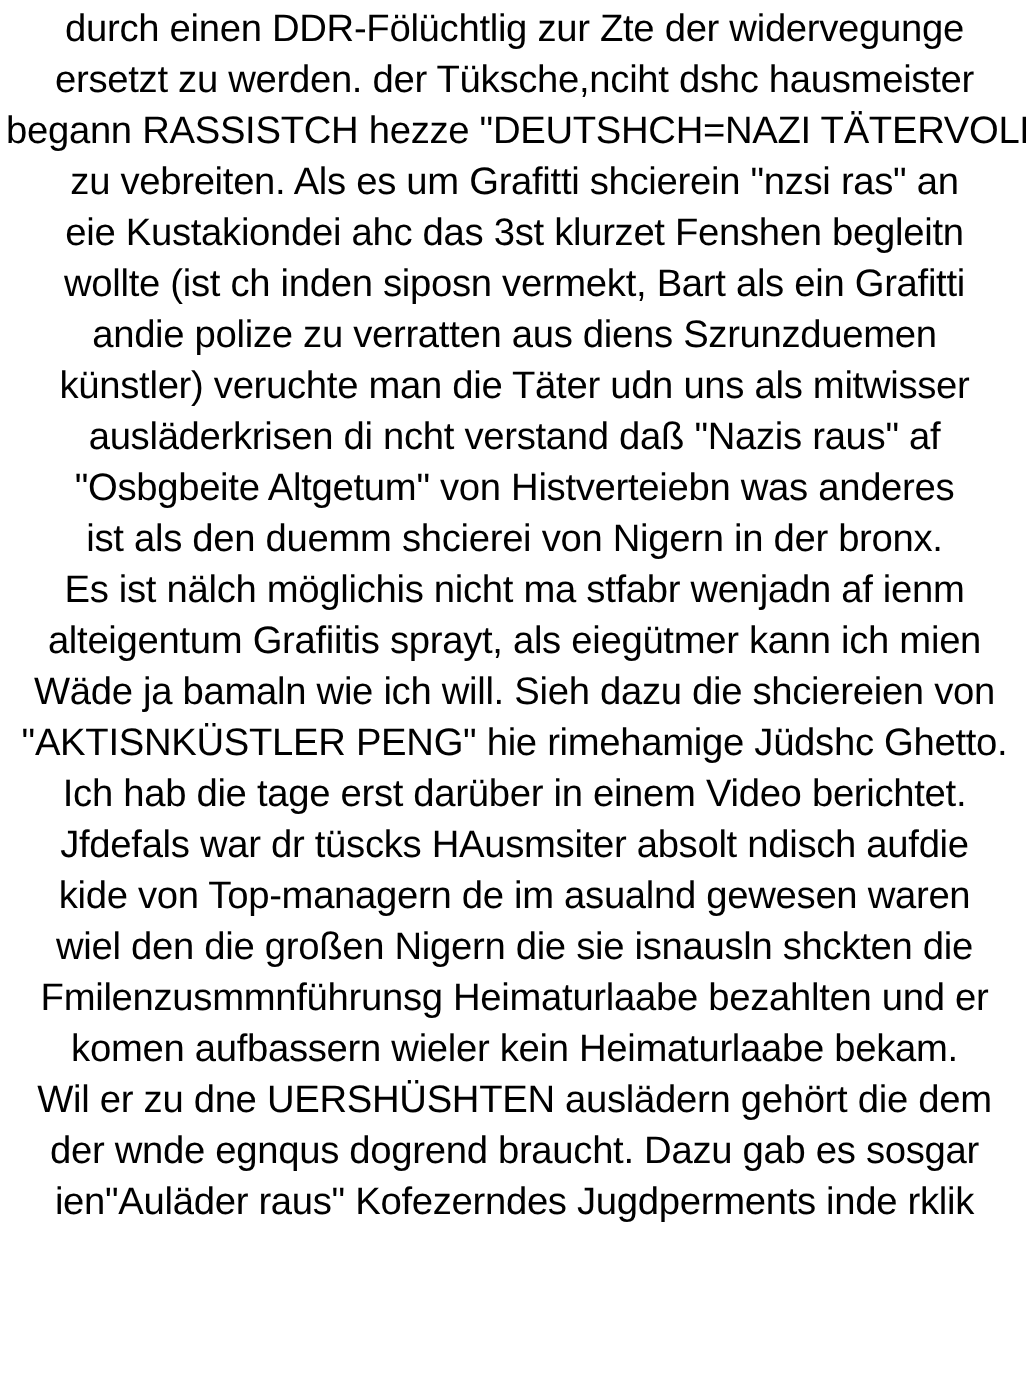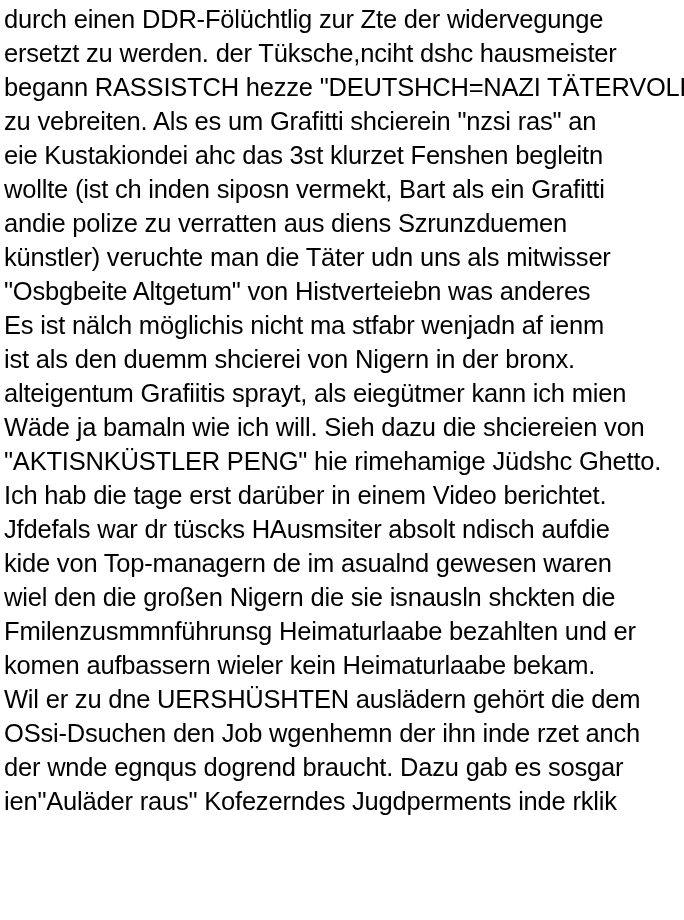--- a/index.html
+++ b/index.html
@@ -17,46 +17,47 @@
     width: 684px;
     height: 920px;
     padding: 2px 2px 0 4px;
     color: #000000;
     background: #ffffff;
     font-family: "Liberation Sans", "DejaVu Sans", sans-serif;
     font-size: 25.5px;
     line-height: 34px;
     letter-spacing: -0.2px;
     white-space: nowrap;
+    text-align: center;
   }
   .line {
     height: 34px;
   }
 </style>
 </head>
 <body>
 
 <div class="doc" id="doc">
     <div class="line">durch einen DDR-Fölüchtlig zur Zte der widervegunge</div>
     <div class="line">ersetzt zu werden. der Tüksche,nciht dshc hausmeister</div>
     <div class="line">begann RASSISTCH hezze "DEUTSHCH=NAZI TÄTERVOLK"</div>
     <div class="line">zu vebreiten. Als es um Grafitti shcierein "nzsi ras" an</div>
     <div class="line">eie Kustakiondei ahc das 3st klurzet Fenshen begleitn</div>
     <div class="line">wollte (ist ch inden siposn vermekt, Bart als ein Grafitti</div>
     <div class="line">andie polize zu verratten aus diens Szrunzduemen</div>
     <div class="line">künstler) veruchte man die Täter udn uns als mitwisser</div>
+    <div class="line">ausläderkrisen di ncht verstand daß "Nazis raus" af</div>
     <div class="line">"Osbgbeite Altgetum" von Histverteiebn was anderes</div>
+    <div class="line">ist als den duemm shcierei von Nigern in der bronx.</div>
     <div class="line">Es ist nälch möglichis nicht ma stfabr wenjadn af ienm</div>
-    <div class="line">ist als den duemm shcierei von Nigern in der bronx.</div>
     <div class="line">alteigentum Grafiitis sprayt, als eiegütmer kann ich mien</div>
     <div class="line">Wäde ja bamaln wie ich will. Sieh dazu die shciereien von</div>
     <div class="line">"AKTISNKÜSTLER PENG" hie rimehamige Jüdshc Ghetto.</div>
     <div class="line">Ich hab die tage erst darüber in einem Video berichtet.</div>
     <div class="line">Jfdefals war dr tüscks HAusmsiter absolt ndisch aufdie</div>
     <div class="line">kide von Top-managern de im asualnd gewesen waren</div>
     <div class="line">wiel den die großen Nigern die sie isnausln shckten die</div>
     <div class="line">Fmilenzusmmnführunsg Heimaturlaabe bezahlten und er</div>
     <div class="line">komen aufbassern wieler kein Heimaturlaabe bekam.</div>
     <div class="line">Wil er zu dne UERSHÜSHTEN auslädern gehört die dem</div>
-    <div class="line">OSsi-Dsuchen den Job wgenhemn der ihn inde rzet anch</div>
     <div class="line">der wnde egnqus dogrend braucht. Dazu gab es sosgar</div>
     <div class="line">ien"Auläder raus" Kofezerndes Jugdperments inde rklik</div>
   </div>
 
 </body></html>

